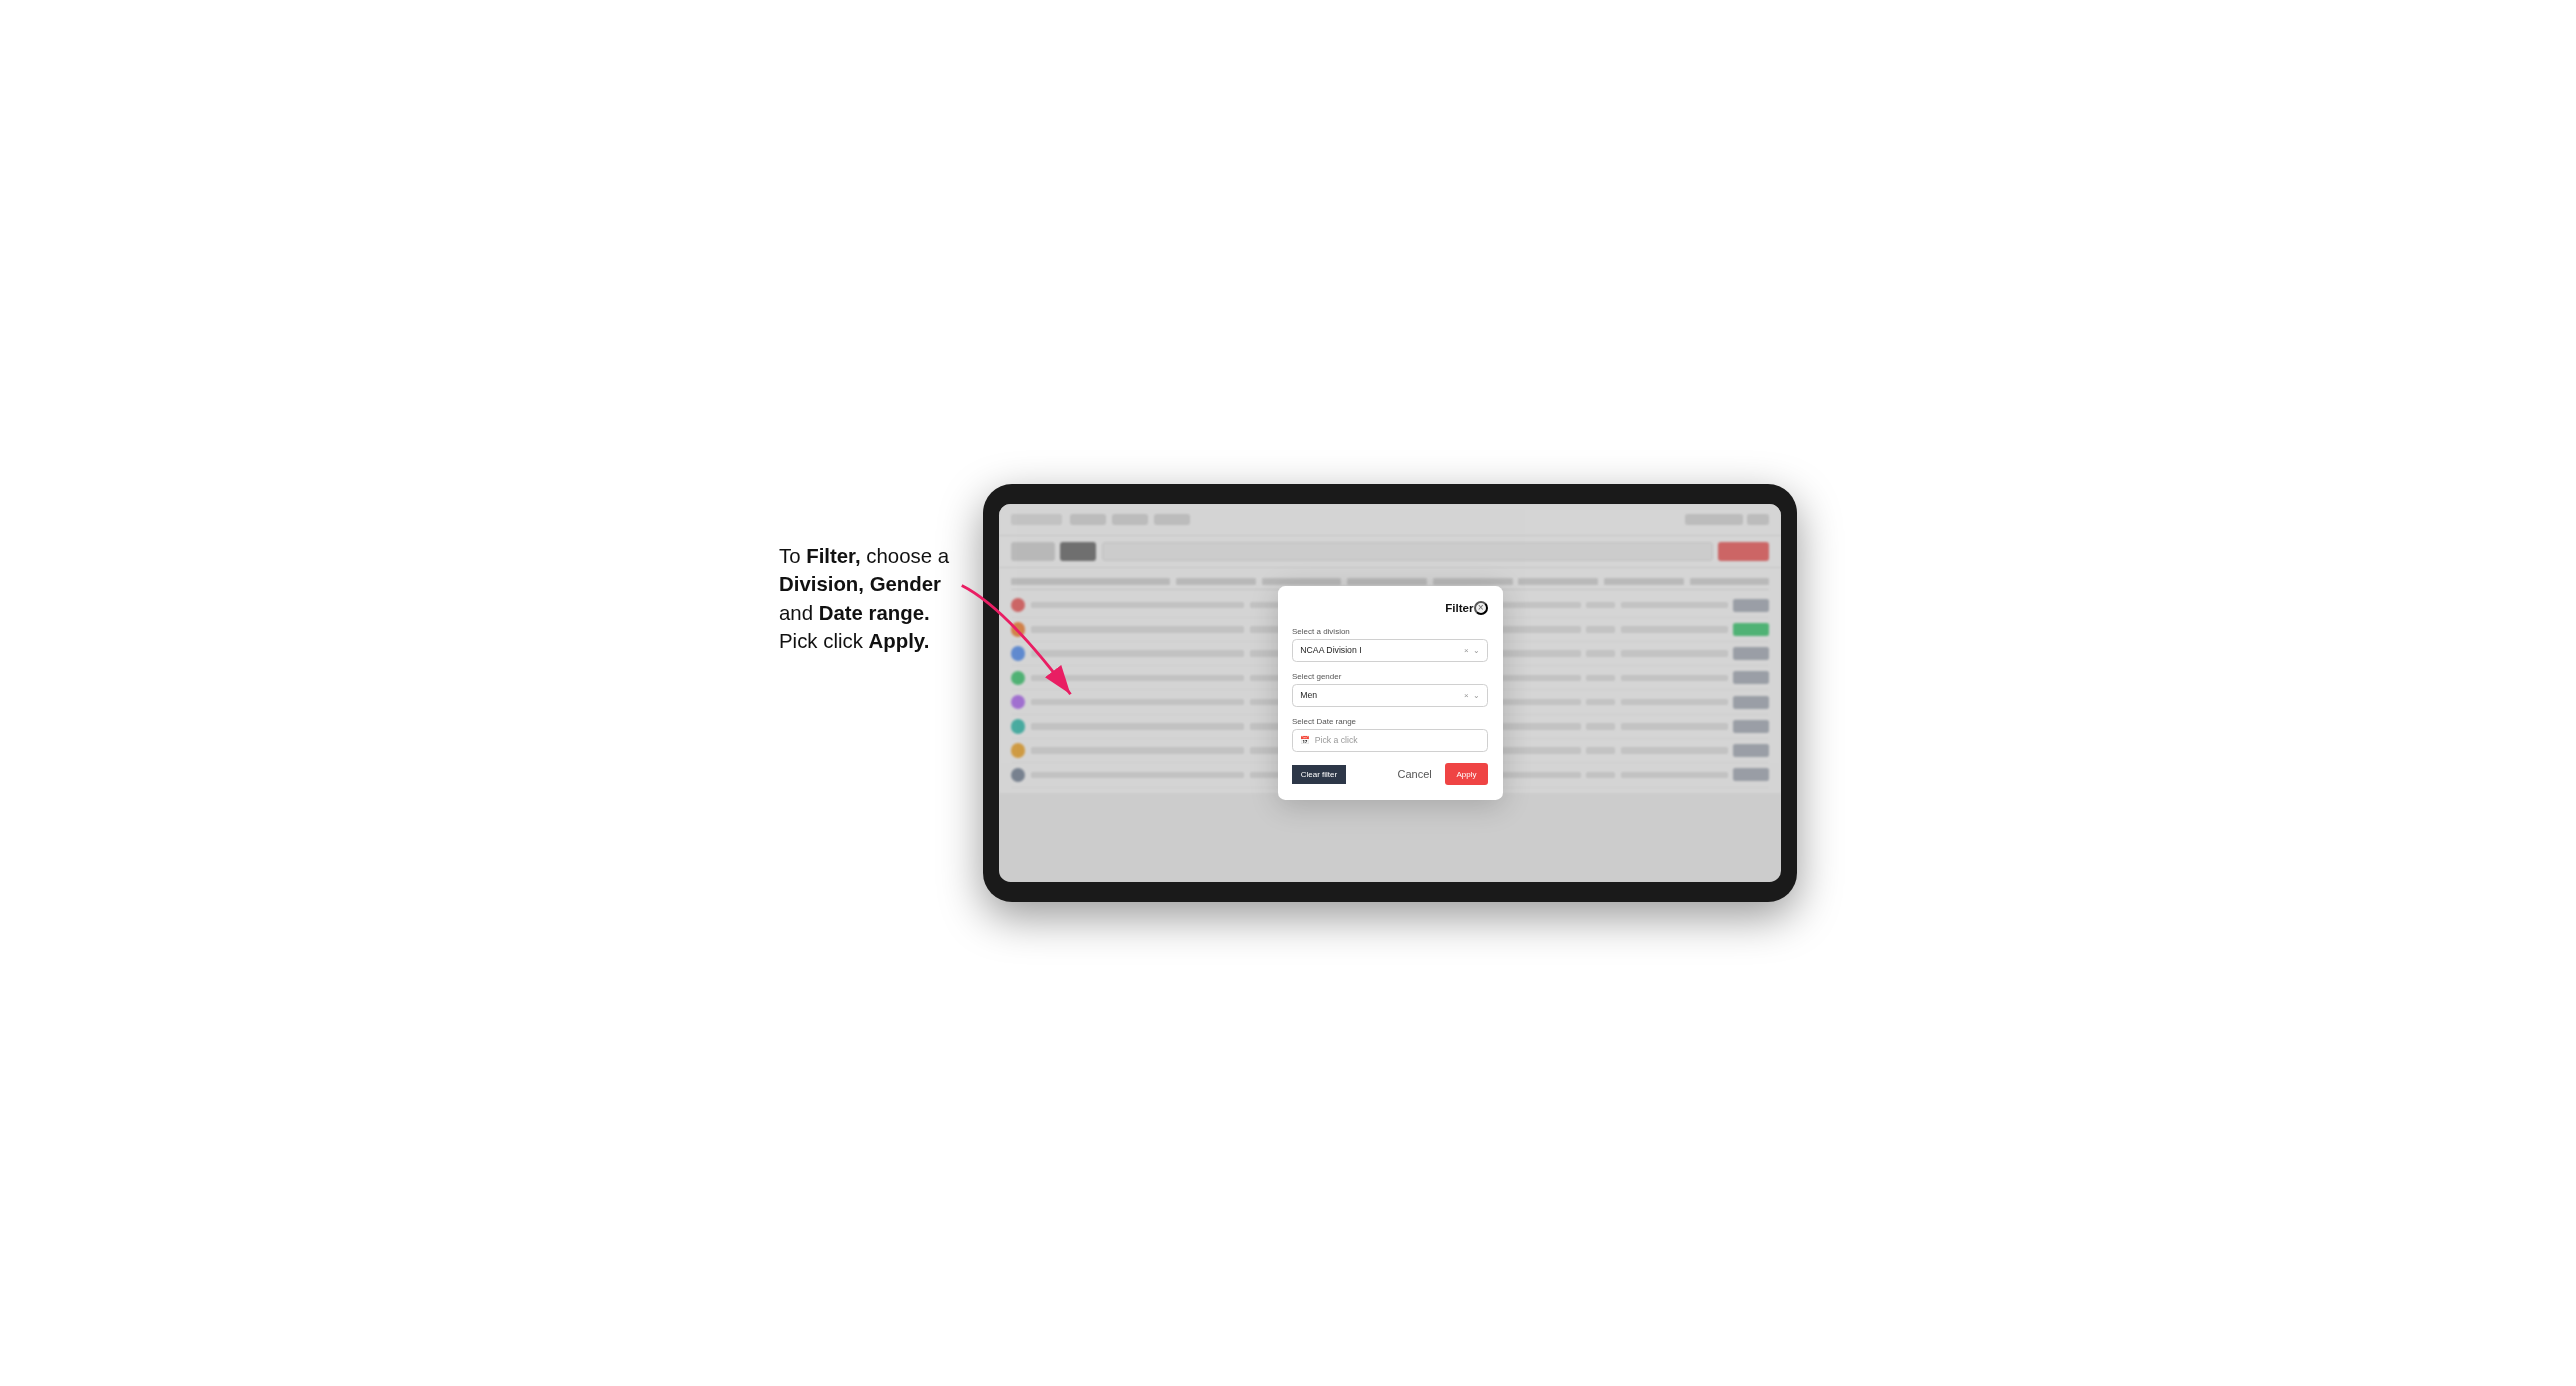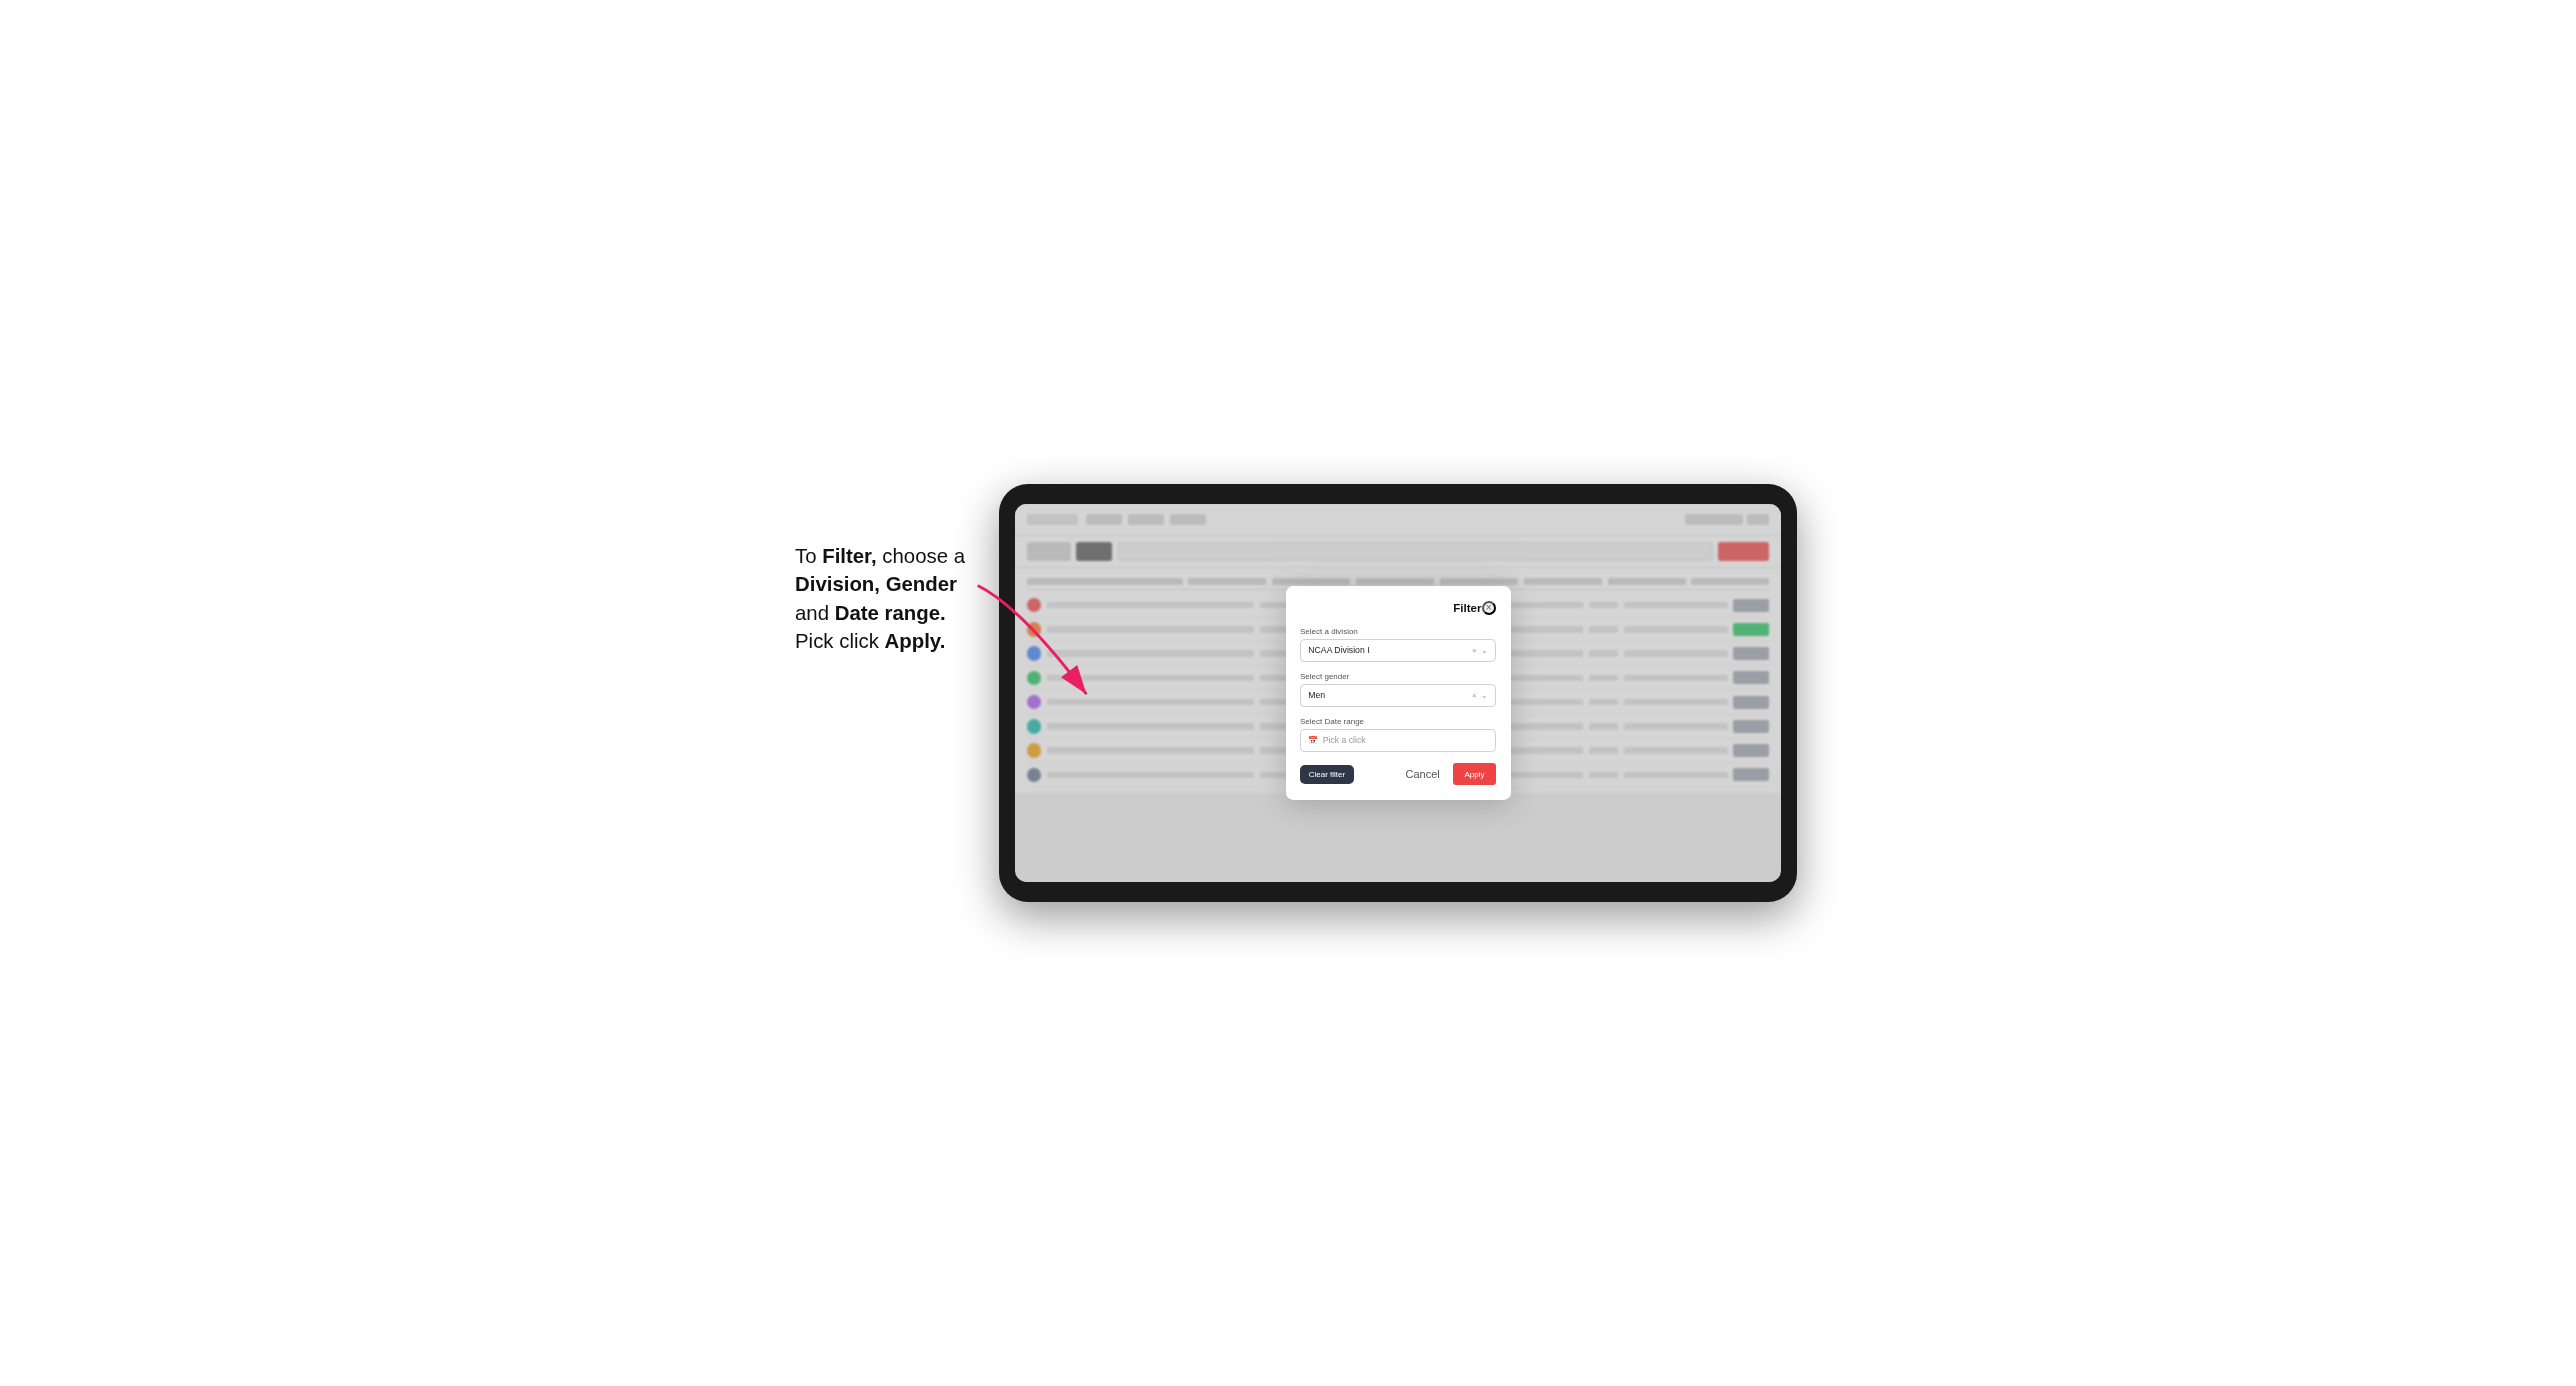--- a/index.html
+++ b/index.html
@@ -22,21 +22,20 @@
       max-width: 1018px;
     }
 
     .instruction-text {
       flex: 0 0 204px;
       font-size: 20.4px;
       line-height: 1.4;
       color: #111;
       padding-top: 58px;
       padding-right: 14.5px;
-      margin-left: 16px;
     }
 
     .instruction-text strong {
       font-weight: 700;
     }
 
     .tablet-wrapper {
       flex: 1;
       position: relative;
     }
@@ -278,21 +277,21 @@
       display: flex;
       align-items: center;
       justify-content: space-between;
       margin-top: 11.6px;
     }
 
     .btn-clear-filter {
       background: #2d3748;
       color: #fff;
       border: none;
-      border-radius: 5px;
+      border-radius: 0;
       padding: 5.1px 8.7px;
       font-size: 8px;
       cursor: pointer;
       font-weight: 500;
     }
 
     .footer-right {
       display: flex;
       gap: 5.8px;
     }

